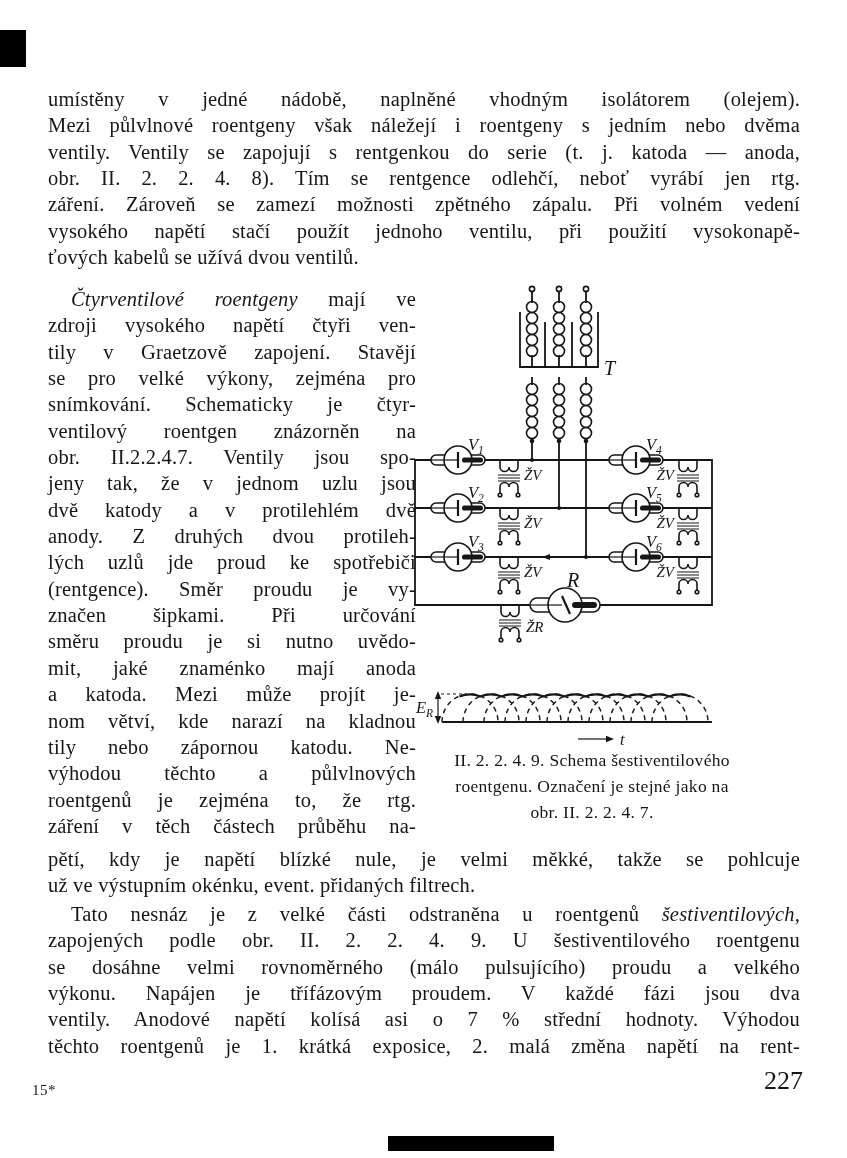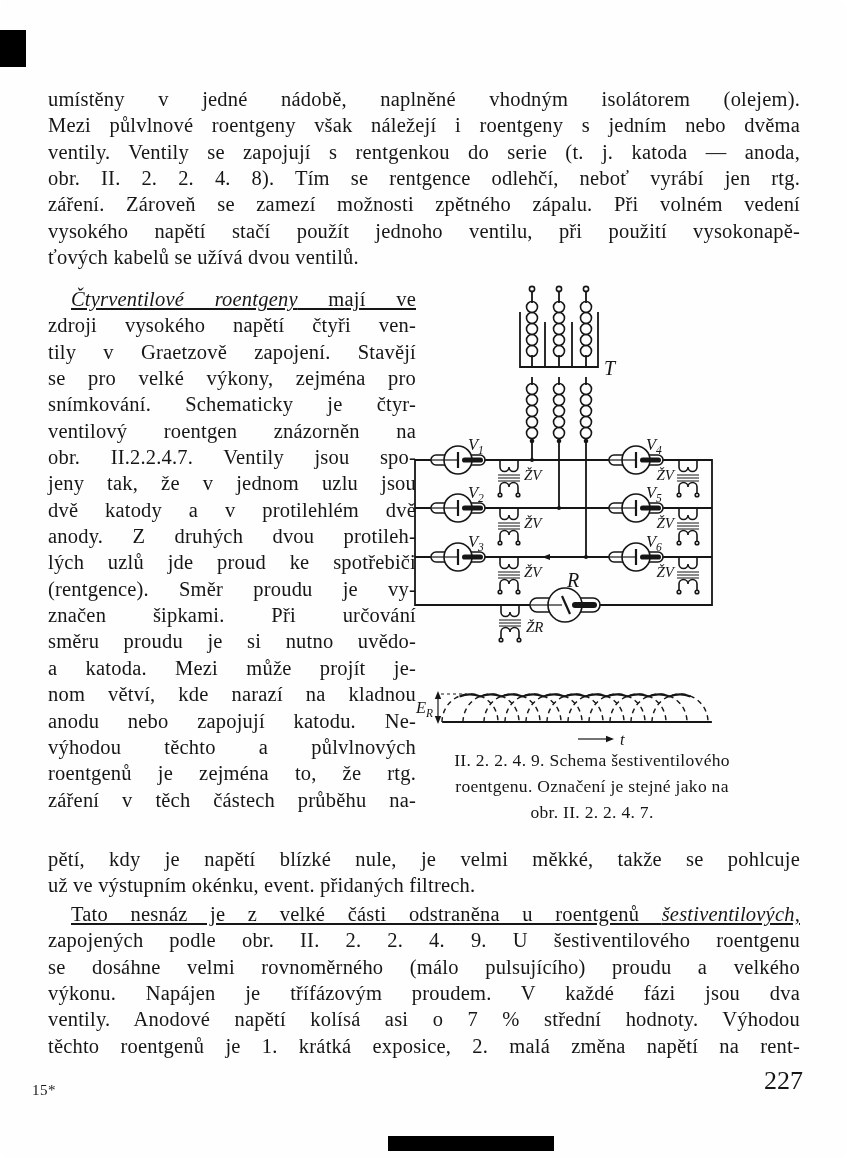--- a/index.html
+++ b/index.html
@@ -1,21 +1,21 @@
 <!DOCTYPE html>
 <html><head>
 <meta charset="utf-8">
 <style>
   html,body{margin:0;padding:0;background:#ffffff;}
   .page{position:relative;width:847px;height:1158px;background:#fefefe;color:#161616;
         font-family:"Liberation Serif",serif;overflow:hidden;border-radius:7px;}
   .para{position:absolute;font-size:20.5px;line-height:26.35px;letter-spacing:0.2px;}
   .line{text-align:justify;text-align-last:justify;white-space:normal;}
   .line.last{text-align-last:left;}
-  .line.indent{text-indent:23px;text-decoration:underline;}
+  .line.indent{text-indent:23px;}
   .leftcol{width:368px;left:48px;}
   .caption{position:absolute;left:383px;top:747px;width:418px;font-size:17.5px;
            line-height:26px;letter-spacing:0.3px;text-align:center;}
   .footer-mark{position:absolute;left:32px;top:1082px;font-size:15px;letter-spacing:0.5px;}
   .page-number{position:absolute;right:44px;top:1066px;font-size:26px;}
   .artifact{position:absolute;background:#000;}
   .artifact.top{left:0;top:30px;width:26px;height:37px;}
   .artifact.bottom{left:388px;top:1136px;width:166px;height:15px;}
   i{font-style:italic;}
   
@@ -60,23 +60,24 @@
     <div class="line">snímkování. Schematicky je čtyr-</div>
     <div class="line">ventilový roentgen znázorněn na</div>
     <div class="line">obr. II.2.2.4.7. Ventily jsou spo-</div>
     <div class="line">jeny tak, že v jednom uzlu jsou</div>
     <div class="line">dvě katody a v protilehlém dvě</div>
     <div class="line">anody. Z druhých dvou protileh-</div>
     <div class="line">lých uzlů jde proud ke spotřebiči</div>
     <div class="line">(rentgence). Směr proudu je vy-</div>
     <div class="line">značen šipkami. Při určování</div>
     <div class="line">směru proudu je si nutno uvědo-</div>
+    <div class="line">mit, jaké znaménko mají anoda</div>
     <div class="line">a katoda. Mezi může projít je-</div>
     <div class="line">nom větví, kde narazí na kladnou</div>
-    <div class="line">anodu nebo zapojují katodu. Ne-</div>
+    <div class="line">tily nebo zápornou katodu. Ne-</div>
     <div class="line">výhodou těchto a půlvlnových</div>
     <div class="line">roentgenů je zejména to, že rtg.</div>
     <div class="line">záření v těch částech průběhu na-</div>
   </div>
 
   <div class="caption">
     <div>II. 2. 2. 4. 9.  Schema  šestiventilového</div>
     <div>roentgenu. Označení je stejné jako na</div>
     <div>obr. II. 2. 2. 4. 7.</div>
   </div>

